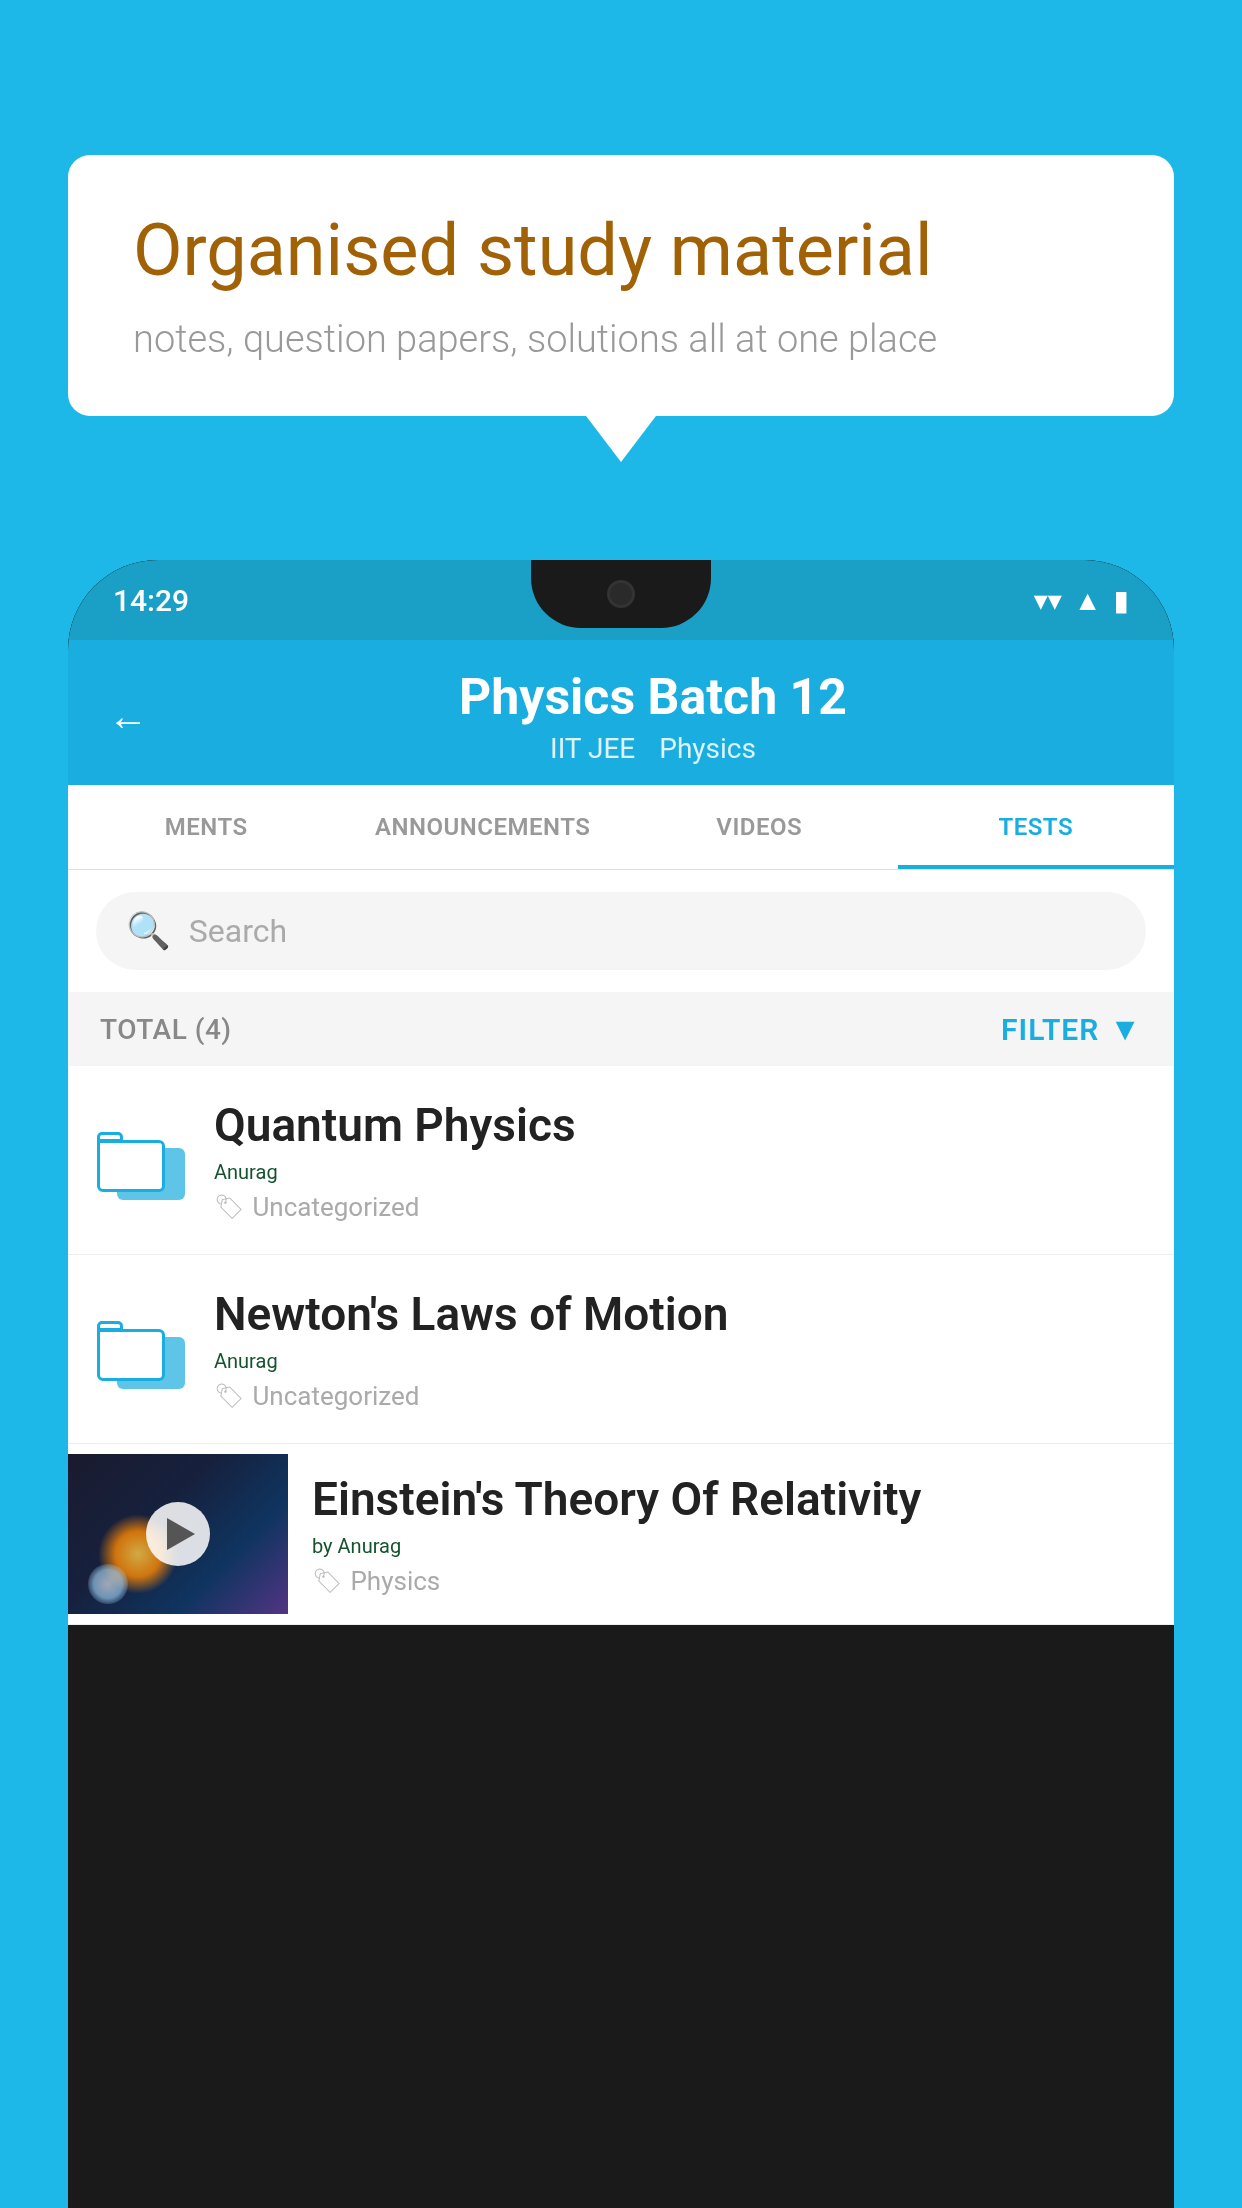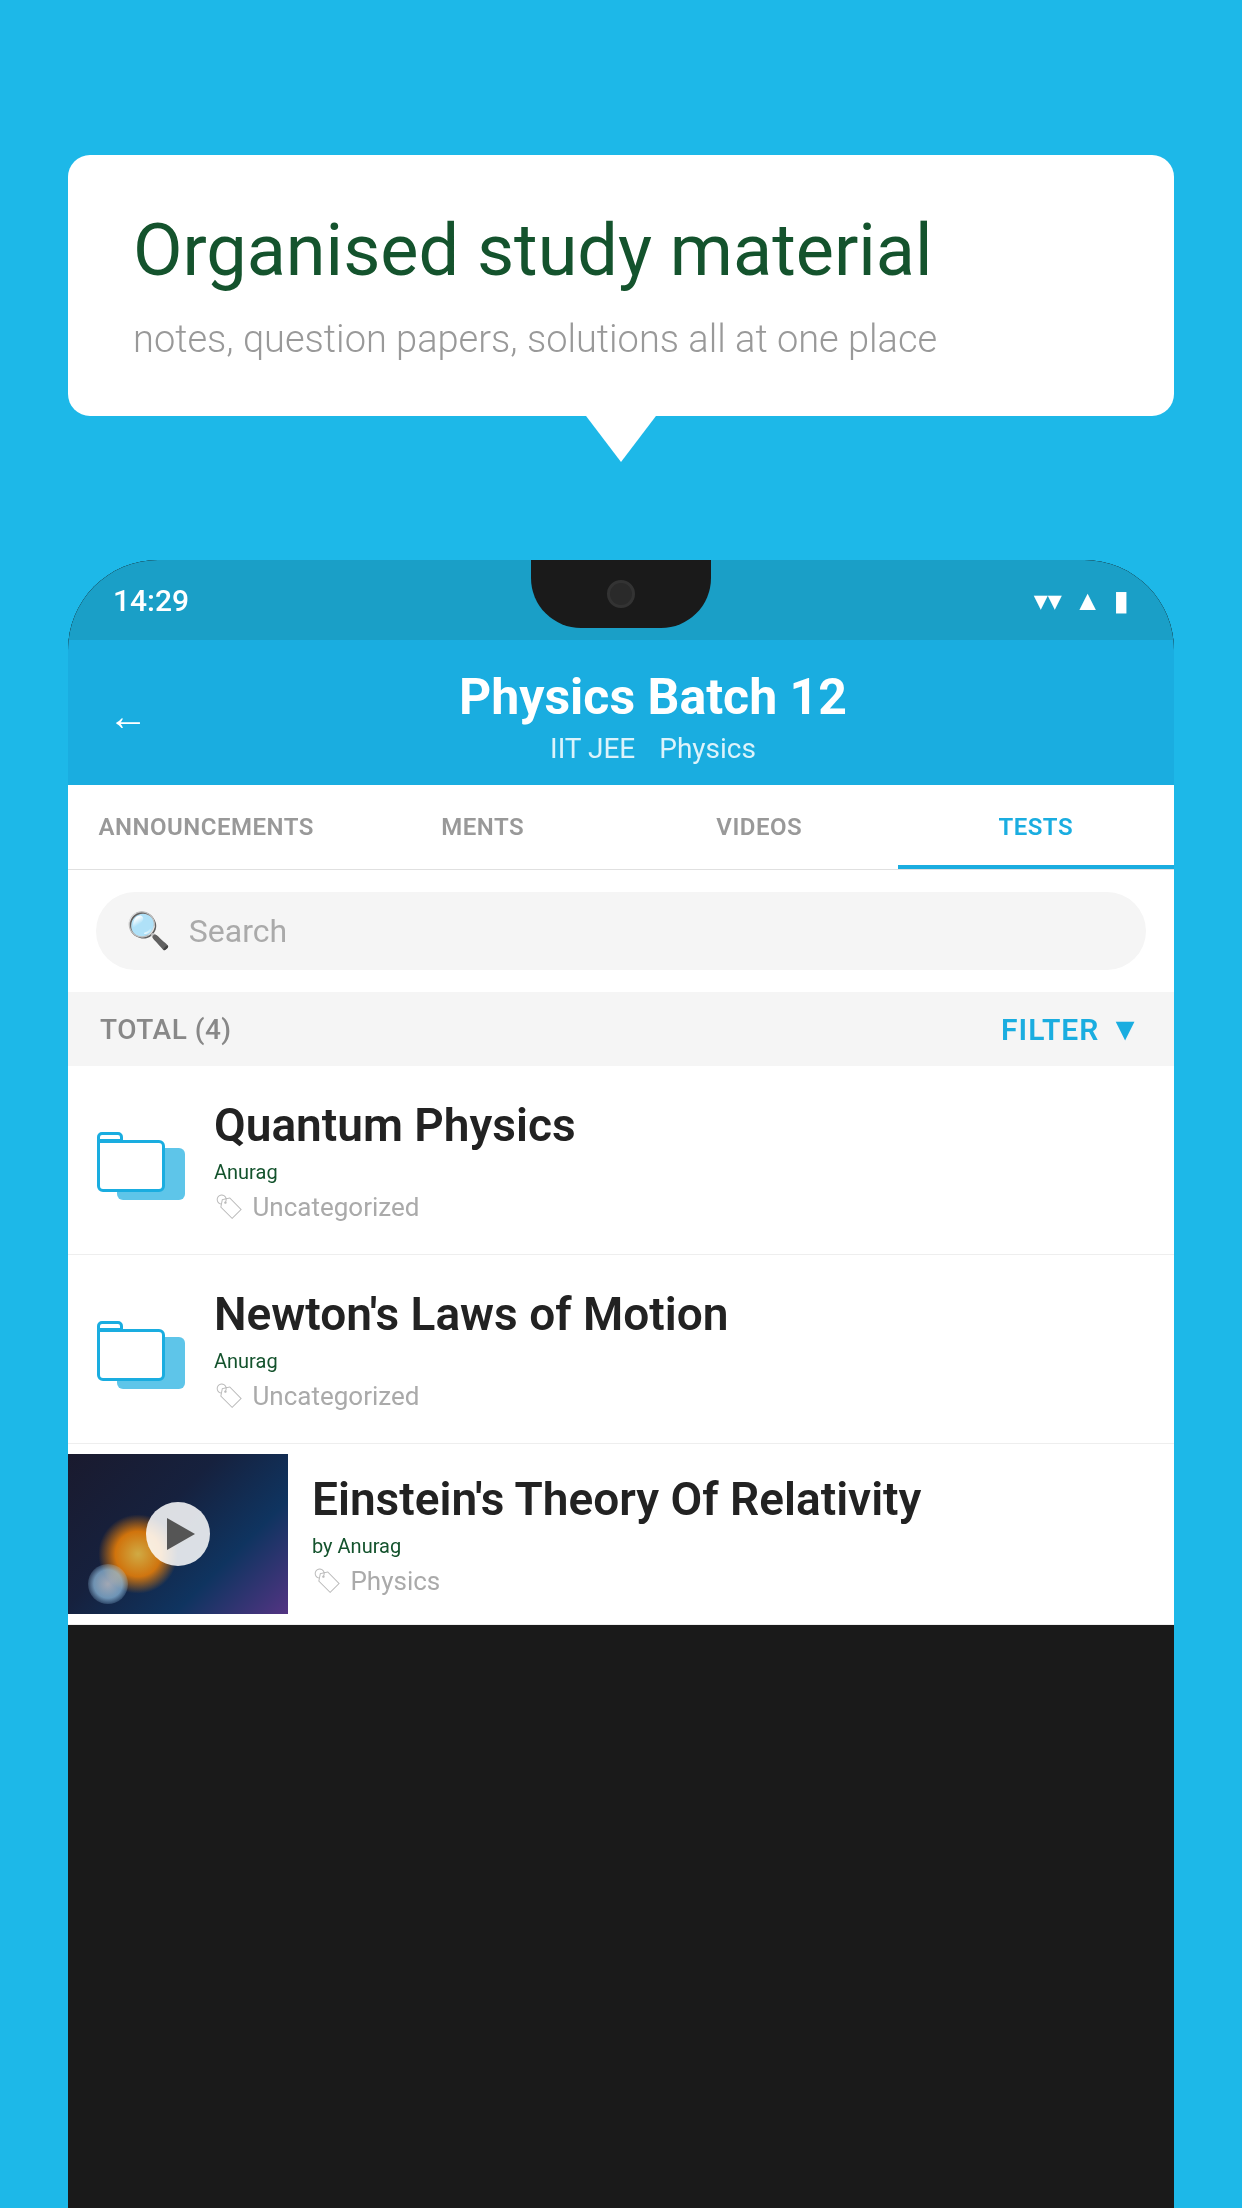--- a/index.html
+++ b/index.html
@@ -35,21 +35,21 @@
       left: 50%;
       transform: translateX(-50%);
       width: 0;
       height: 0;
       border-left: 38px solid transparent;
       border-right: 38px solid transparent;
       border-top: 50px solid white;
     }
 
     .speech-bubble h1 {
-      color: #14532d;
+      color: #a16207;
       font-size: 72px;
       font-weight: 400;
       line-height: 1.15;
       margin-bottom: 24px;
     }
 
     .speech-bubble p {
       color: #999;
       font-size: 38px;
       font-weight: 300;
@@ -486,24 +486,24 @@
         <h2>Physics Batch 12</h2>
         <div class="header-subtitle">
           <span>IIT JEE</span>
           <span>Physics</span>
         </div>
       </div>
     </div>
 
     <div class="tabs">
       <div class="tab">
+        <span>MENTS</span>
+      </div>
+      <div class="tab">
         <span>ANNOUNCEMENTS</span>
-      </div>
-      <div class="tab">
-        <span>MENTS</span>
       </div>
       <div class="tab">
         <span>VIDEOS</span>
       </div>
       <div class="tab active">
         <span>TESTS</span>
       </div>
     </div>
 
     <div class="search-container">

